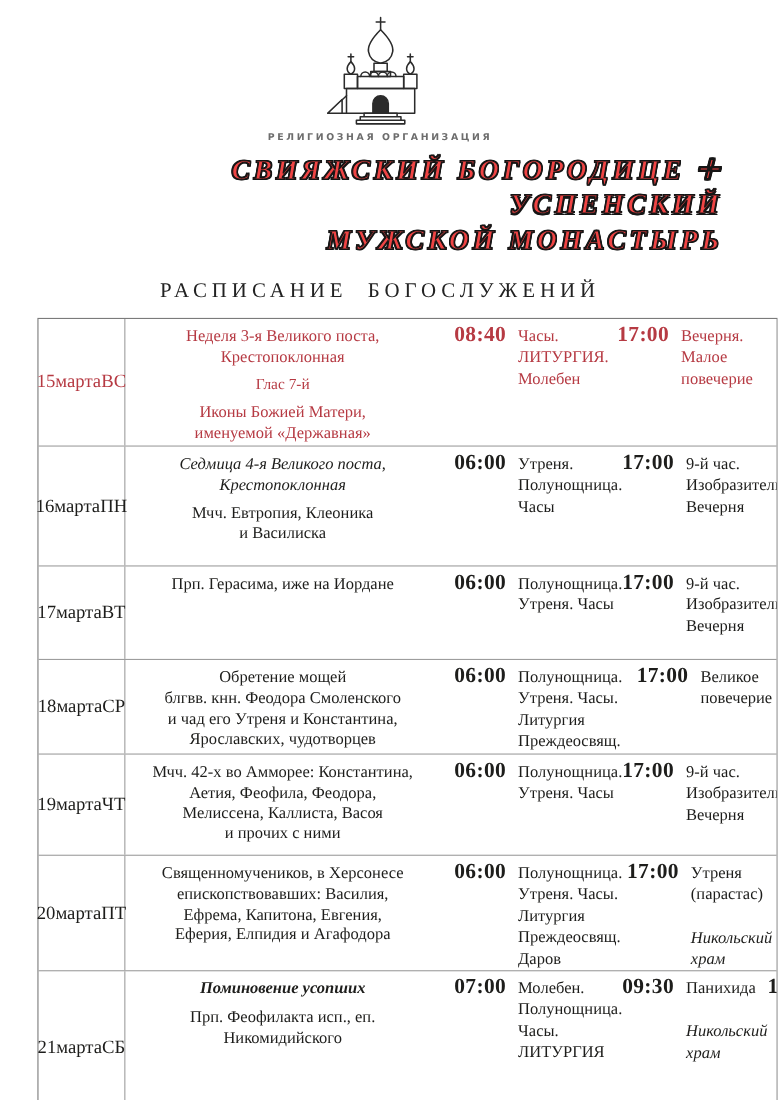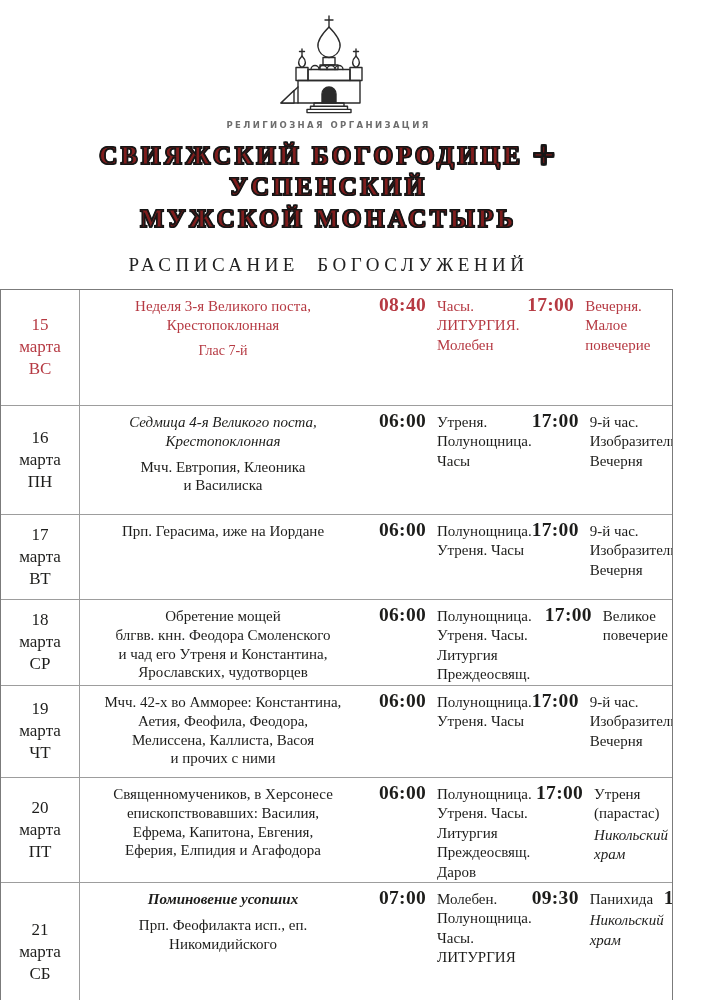--- a/index.html
+++ b/index.html
@@ -3,46 +3,47 @@
 <meta charset="utf-8">
 <style>
   * { margin: 0; padding: 0; box-sizing: border-box; }
   html, body { background: #ffffff; }
   body {
     width: 707px; height: 1000px;
     font-family: "Liberation Serif", "DejaVu Serif", serif;
     color: #1d1d1b;
     overflow: hidden;
   }
-  .page { width: 657px; height: 1000px; padding-top: 13px; }
+  .page { width: 657px; height: 1000px; padding-top: 13px; padding-left: 34px; }
 
   
   .logo-wrap { display: flex; justify-content: center; }
   .org-label {
     margin-top: 5px;
     text-align: center;
     font-family: "DejaVu Sans", sans-serif;
     font-size: 8.5px;
     font-weight: bold;
     letter-spacing: 2.4px;
     color: #6d6d6d;
   }
   .main-title {
     margin-top: 10px;
-    text-align: center;
+    text-align: right;
     font-family: "Liberation Serif", serif;
     font-weight: bold;
     font-size: 25px;
     line-height: 1.25;
     letter-spacing: 3.5px;
-    color: #7f1d1d;
+    color: #ef4444;
     -webkit-text-stroke: 1px #161616;
     text-shadow:
        1px 0 0 #161616, -1px 0 0 #161616, 0 1px 0 #161616, 0 -1px 0 #161616,
        1px 1px 0 #161616, -1px -1px 0 #161616, 1px -1px 0 #161616, -1px 1px 0 #161616;
+    font-style: italic;
   }
   .sub-title {
     margin-top: 20px;
     text-align: center;
     font-weight: normal;
     font-size: 19px;
     letter-spacing: 4.5px;
     word-spacing: 9px;
     color: #222222;
   }
@@ -54,21 +55,21 @@
     border: 1.5px solid #7b7b7b;
   }
   .row { display: flex; border-bottom: 1px solid #9d9d9d; }
   .row:last-child { border-bottom: none; }
   .row.red { color: #B63A43; }
 
   .cell-date {
     width: 79px;
     flex: none;
     border-right: 1px solid #9d9d9d;
-    display: flex; flex-direction: column;
+    display: flex; flex-direction: row;
     align-items: center; justify-content: center;
     text-align: center;
     font-size: 17px; line-height: 1.3;
   }
   .cell-date .weekday { }
 
   .cell-desc {
     width: 286px;
     flex: none;
     text-align: center;
@@ -96,21 +97,21 @@
     line-height: 1.05;
     letter-spacing: 0.3px;
     flex: none;
   }
   .service .stext {
     font-size: 15px;
     line-height: 1.3;
     white-space: pre-line;
     padding-top: 2px;
   }
-  .service .note { display: block; font-style: italic; margin-top: 2px; }
+  .service .note { display: block; font-style: italic; margin-top: 20px; }
 </style>
 </head>
 <body>
 
 <div class="page">
 
   <div class="logo-wrap">
     <svg width="122" height="102" viewBox="0 0 122 102" fill="none" stroke="#2b2b2b" stroke-width="1.4" stroke-linejoin="round" stroke-linecap="round">
 
       <path d="M61 3 v11 M57 7 h8"></path>
@@ -153,20 +154,22 @@
       <div class="row red" style="height: 116px;">
         <div class="cell-date">
           <div class="day">15</div>
           <div class="month">марта</div>
           <div class="weekday">ВС</div>
         </div>
         <div class="cell-desc">
           <p>Неделя 3-я Великого поста,
 Крестопоклонная</p>
           <p class="sm">Глас 7-й</p>
+          <p>Иконы Божией Матери,
+именуемой «Державная»</p>
         </div>
         <div class="cell-services">
           <div class="service">
             <span class="time">08:40</span>
             <span class="stext">Часы. ЛИТУРГИЯ. Молебен</span>
           </div>
           <div class="service">
             <span class="time">17:00</span>
             <span class="stext">Вечерня. Малое повечерие</span>
           </div>

